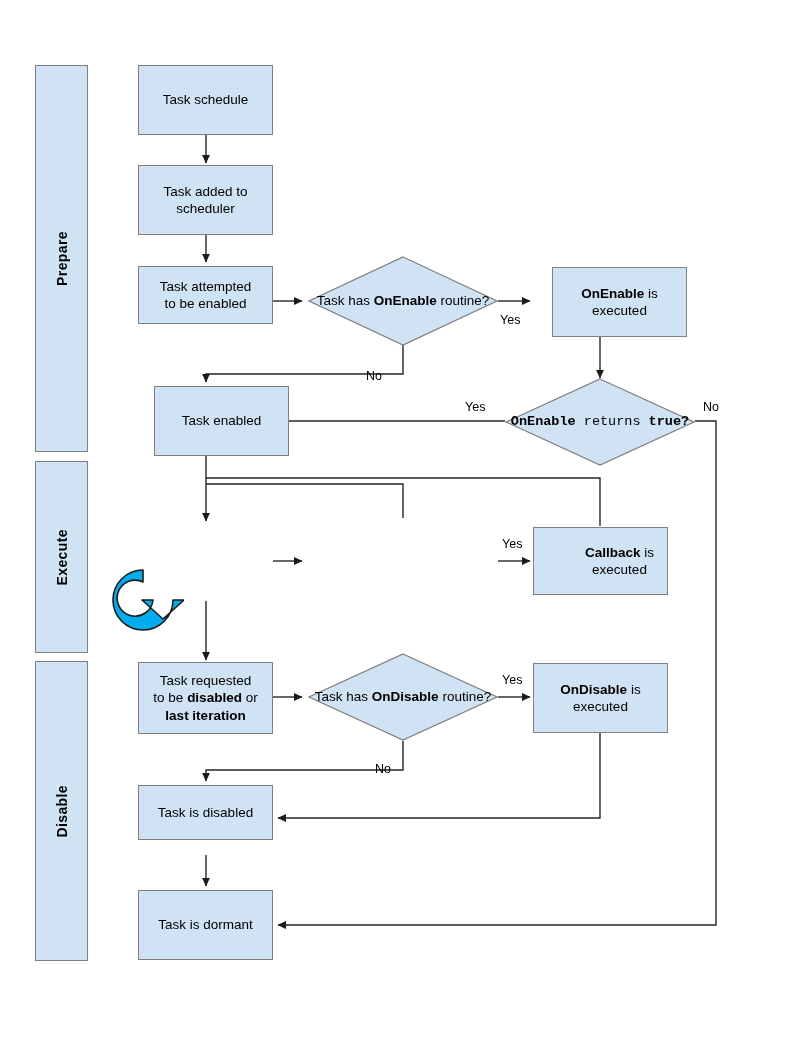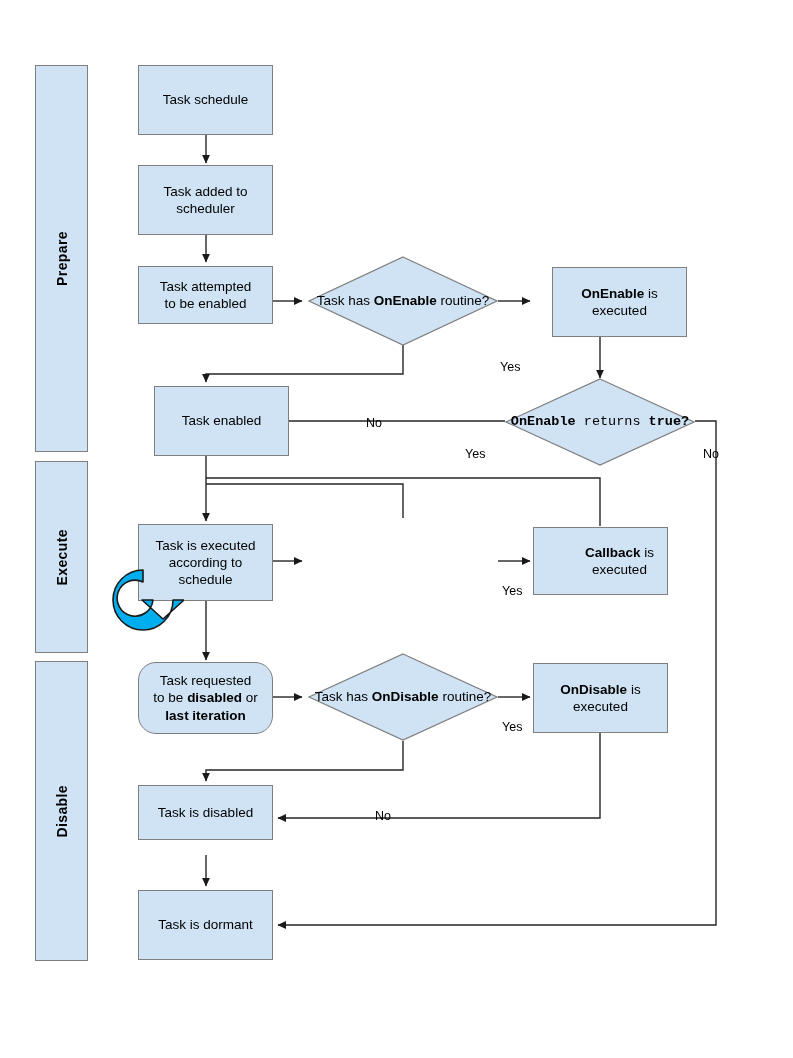--- a/index.html
+++ b/index.html
@@ -82,21 +82,20 @@
     text-align: center;
     font-size: 13.5px;
     line-height: 1.28;
     color: #000000;
   }
   .edge-label {
     position: absolute;
     font-size: 12.5px;
     color: #000000;
     white-space: nowrap;
-    margin-top: 47px;
   }
   .loop-icon {
     position: absolute;
     width: 78px;
     height: 66px;
   }
 </style>
 </head>
 <body>
 
@@ -182,36 +181,29 @@
     <span class="txt">Task enabled</span>
   </div>
 
   <div class="node" style="left:552px; top:267px; width:135px; height:70px;">
     <div>
       <span class="txt"><b>OnEnable</b><span> is</span></span>
       <span class="txt">executed</span>
     </div>
   </div>
 
-  <div class="node" style="left:138px; top:524px; width:135px; height:77px;">
-    <div>
-      <span class="txt">Task is executed</span>
-      <span class="txt">according to</span>
-      <span class="txt">schedule</span>
-    </div>
-  </div>
 
   <div class="node" style="left:533px; top:527px; width:135px; height:68px;padding-left:43px;">
     <div>
       <span class="txt"><b>Callback</b><span> is</span></span>
       <span class="txt">executed</span>
     </div>
   </div>
 
-  <div class="node" style="left:138px; top:662px; width:135px; height:72px;border-radius:18px;">
+  <div class="node" style="left:138px; top:662px; width:135px; height:72px;">
     <div>
       <span class="txt">Task requested</span>
       <span class="txt"><span>to be </span><b>disabled</b><span> or</span></span>
       <span class="txt"><b>last iteration</b></span>
     </div>
   </div>
 
   <div class="node" style="left:533px; top:663px; width:135px; height:70px;">
     <div>
       <span class="txt"><b>OnDisable</b><span> is</span></span>

